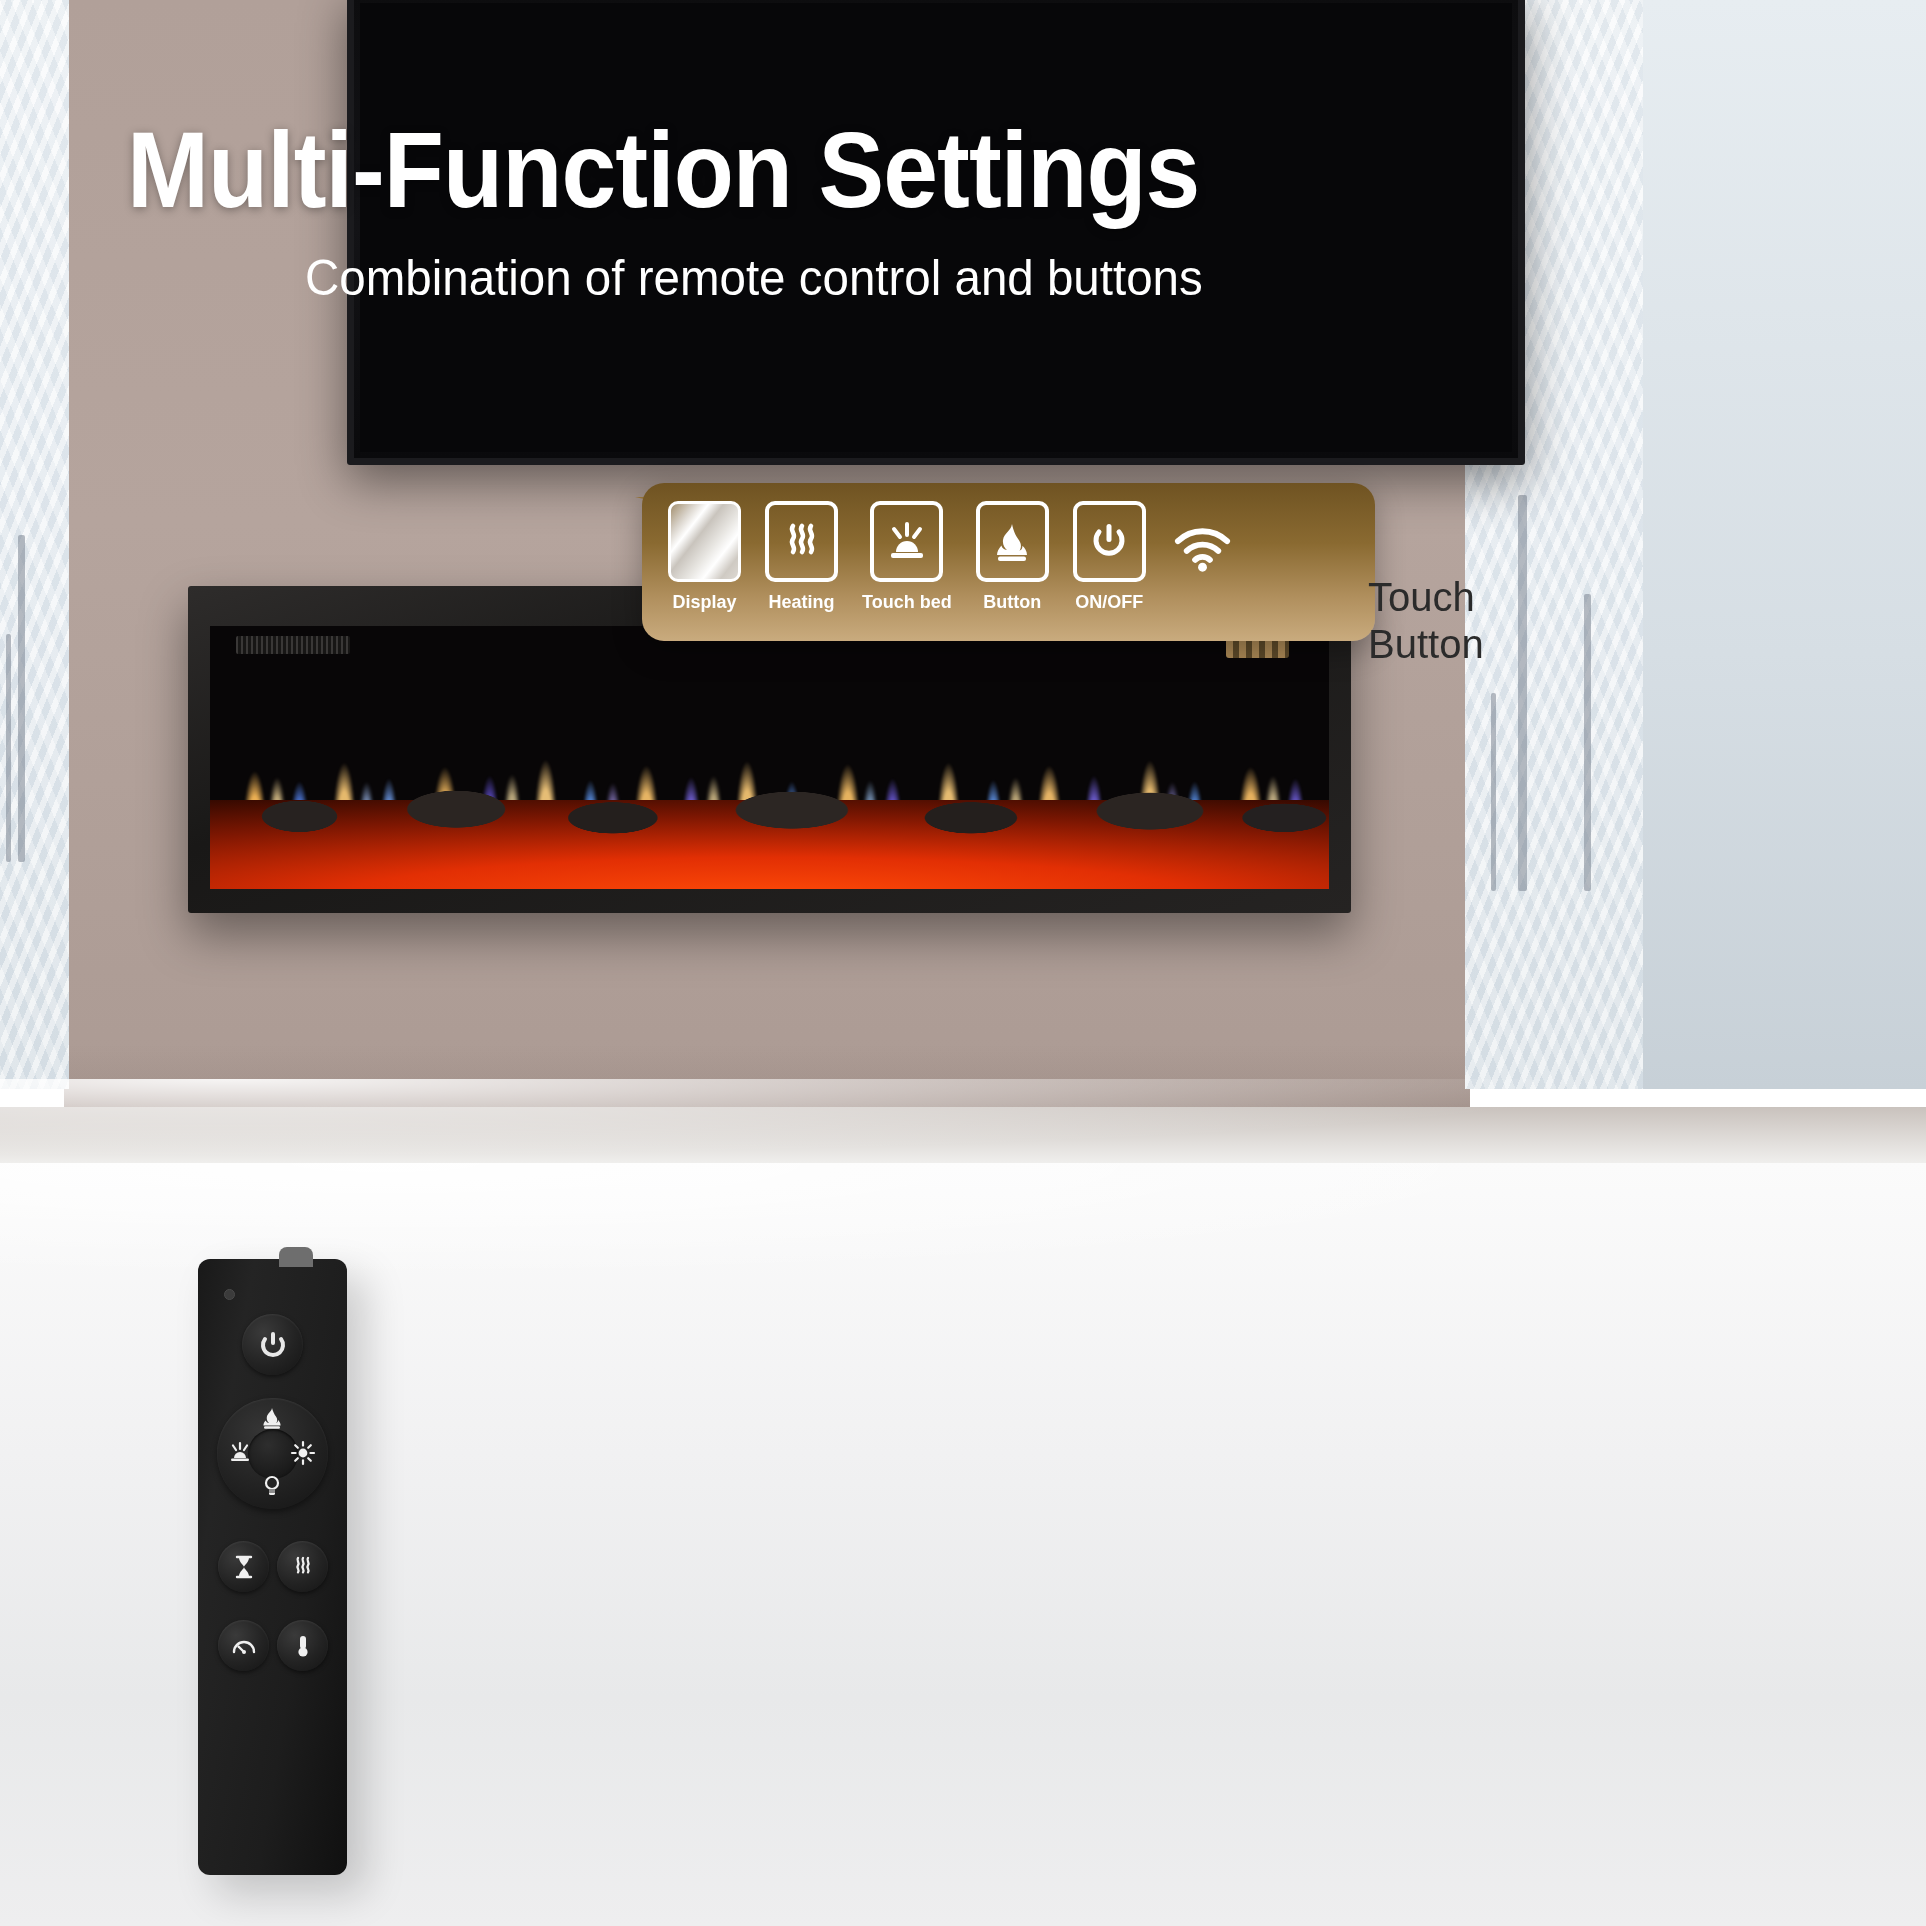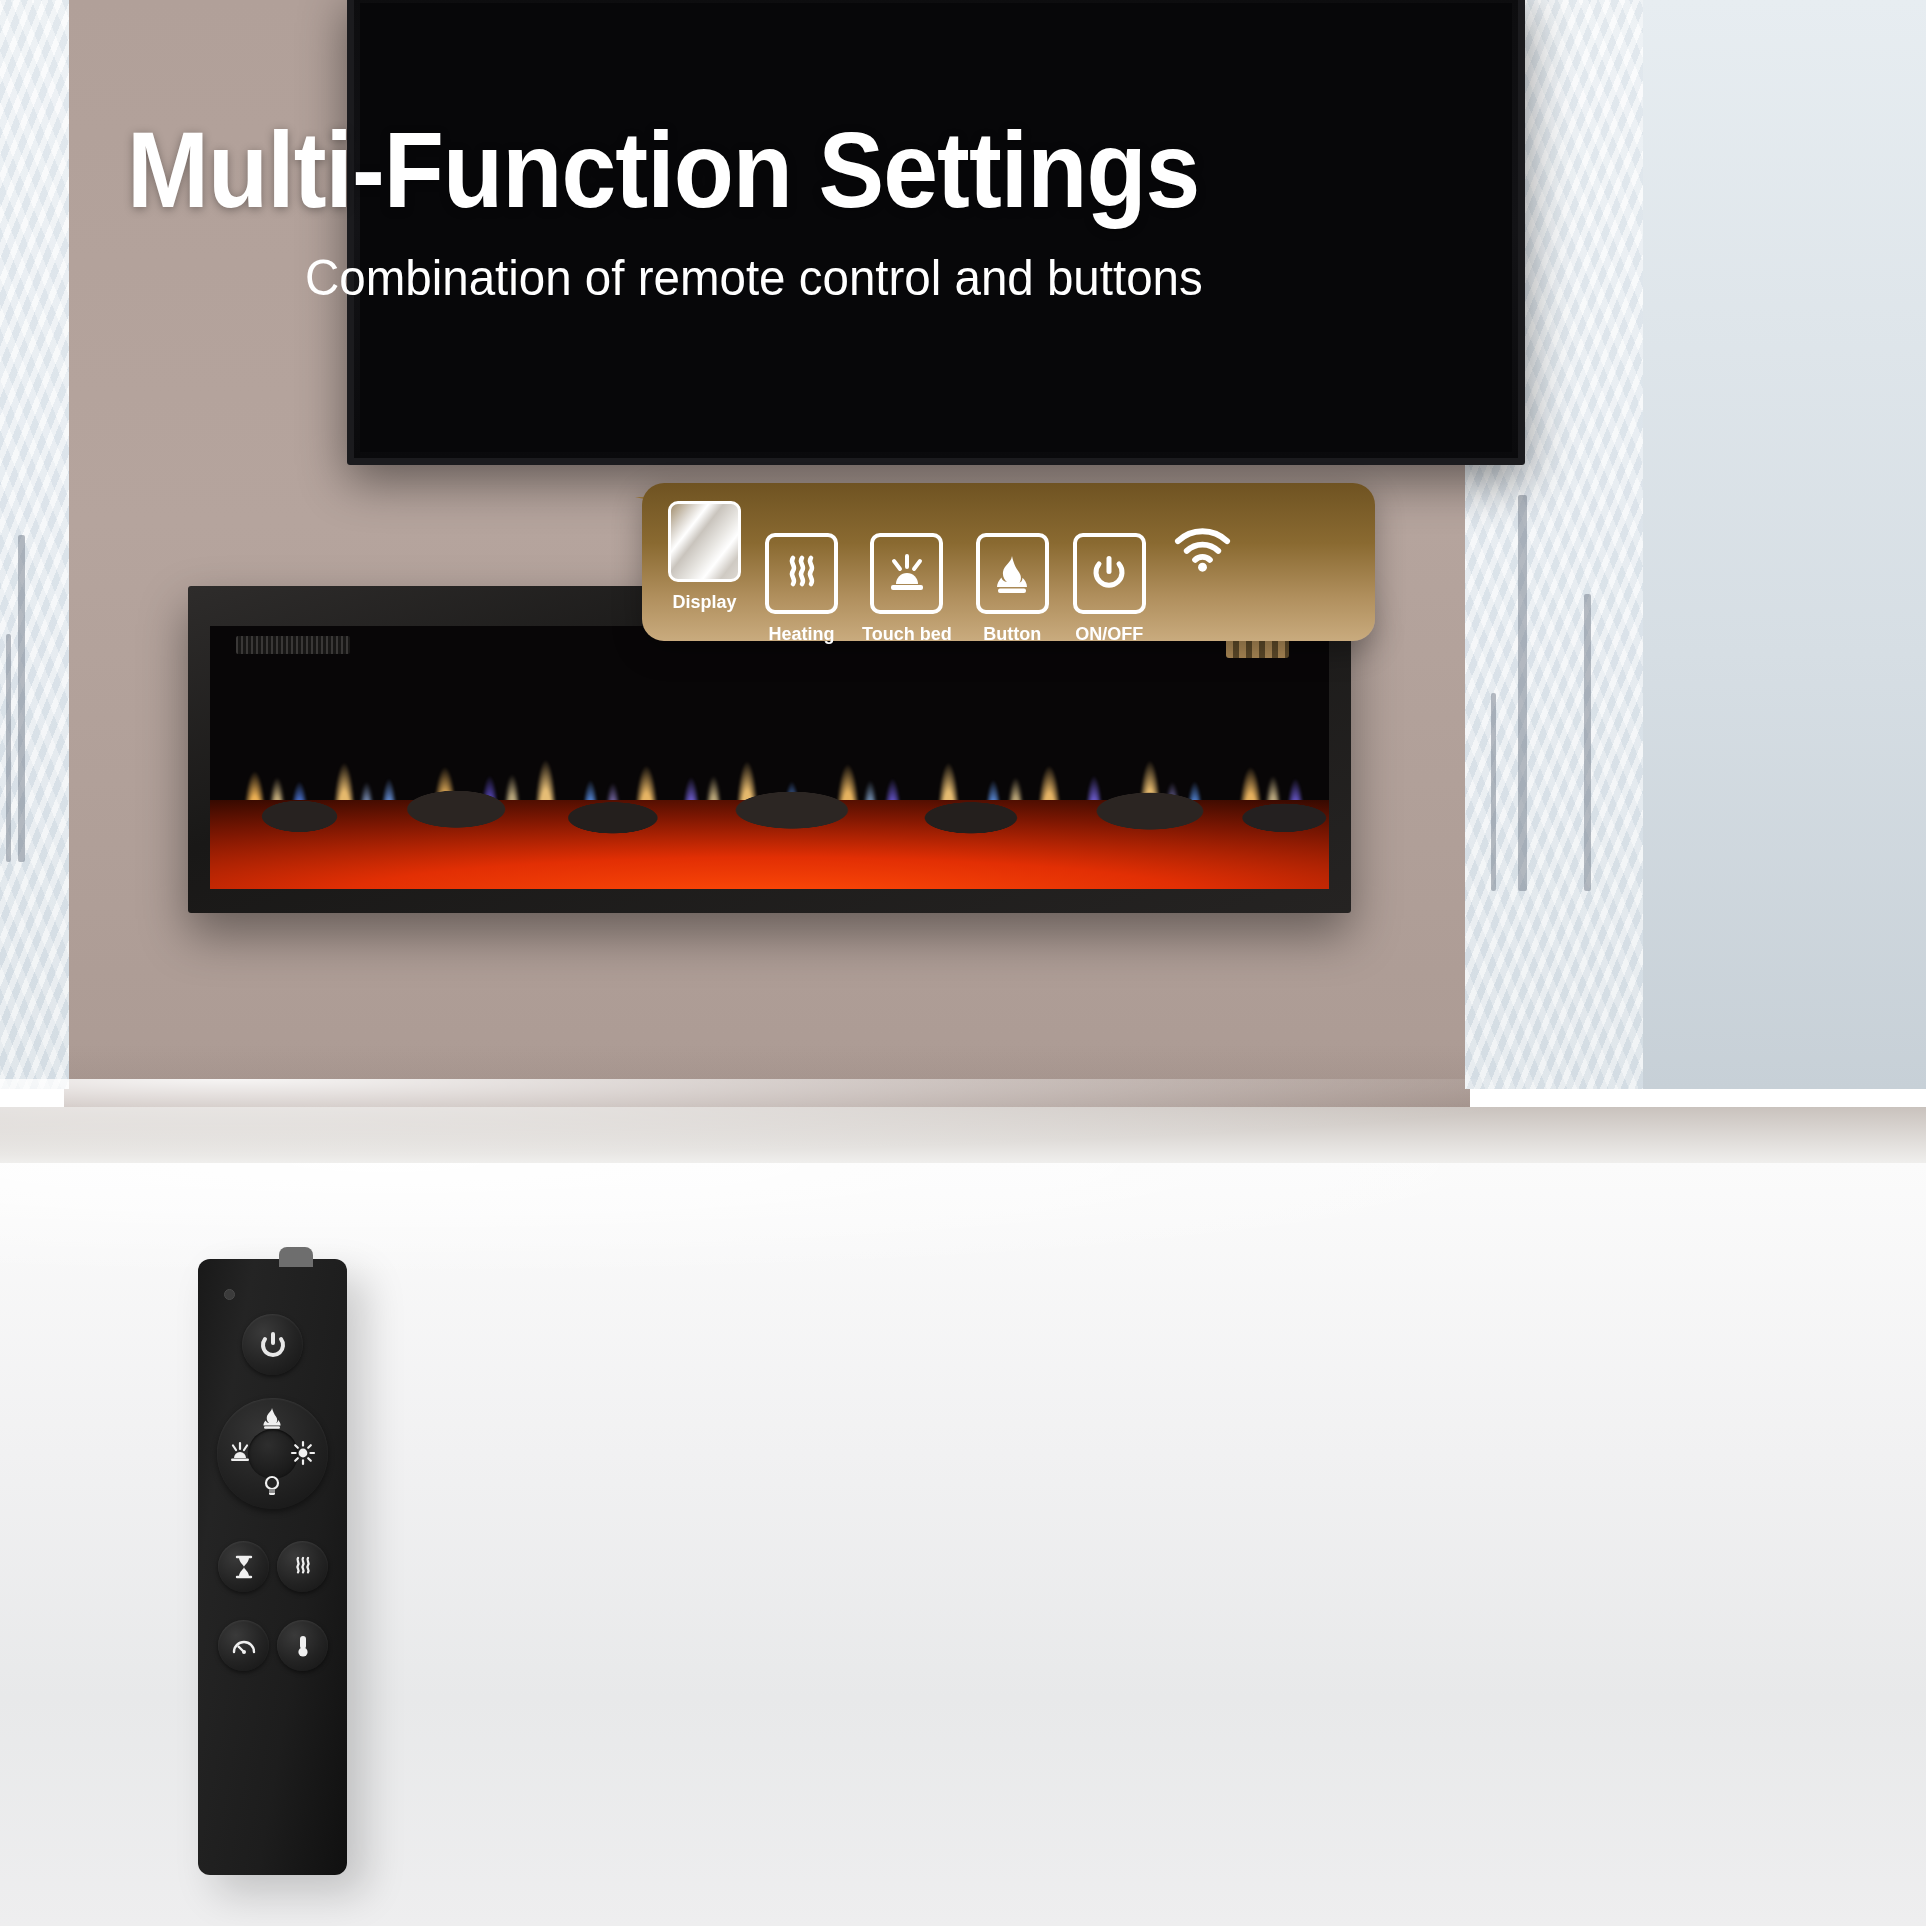--- a/index.html
+++ b/index.html
@@ -91,21 +91,21 @@
   
   .callout{
     position:absolute; left:642px; top:483px; width:733px; height:158px;
     border-radius:22px;
     background:linear-gradient(180deg,#6f5322 0%,#8a6a31 38%,#b08f5d 72%,#c9ab7e 100%);
     box-shadow:0 10px 30px rgba(0,0,0,.30);
     display:flex; align-items:flex-start; z-index:5;
     padding:18px 22px 0 26px;
   }
   .cal-item{ display:flex; flex-direction:column; align-items:center; }
-  .cal-item + .cal-item{ margin-left:24px;margin-top:32px; }
+  .cal-item + .cal-item{ margin-left:24px; }
   .cal-box{
     width:73px; height:81px; border:4px solid #ffffff; border-radius:10px;
     display:flex; align-items:center; justify-content:center;
   }
   .cal-box.display{
     border-width:3px;
     background:linear-gradient(128deg,#a38f6e 0%,#d8d2c9 18%,#ffffff 30%,#c9c4bd 42%,#e9e7e3 60%,#ffffff 72%,#cfcac3 86%,#ddd9d3 100%);
     padding:0;
   }
   .cal-label{
@@ -348,20 +348,22 @@
       <div class="fp-inner">
         <div class="fp-grill"></div>
         <div class="fp-touch"></div>
         <div class="flames"></div>
         <div class="flames2"></div>
         <div class="embers"></div>
         <div class="ember-rocks"></div>
       </div>
     </div>
 
+    <div class="touch-label">Touch
+Button</div>
   </div>
 
   <div class="bottom"></div>
 
   <div class="remote">
     <div class="remote-tip"></div>
     <div class="ir-dot"></div>
 
     <div class="btn-round" style="left:44px;top:55px;width:61px;height:61px;">
       <svg width="30" height="32" viewBox="0 0 30 32">

